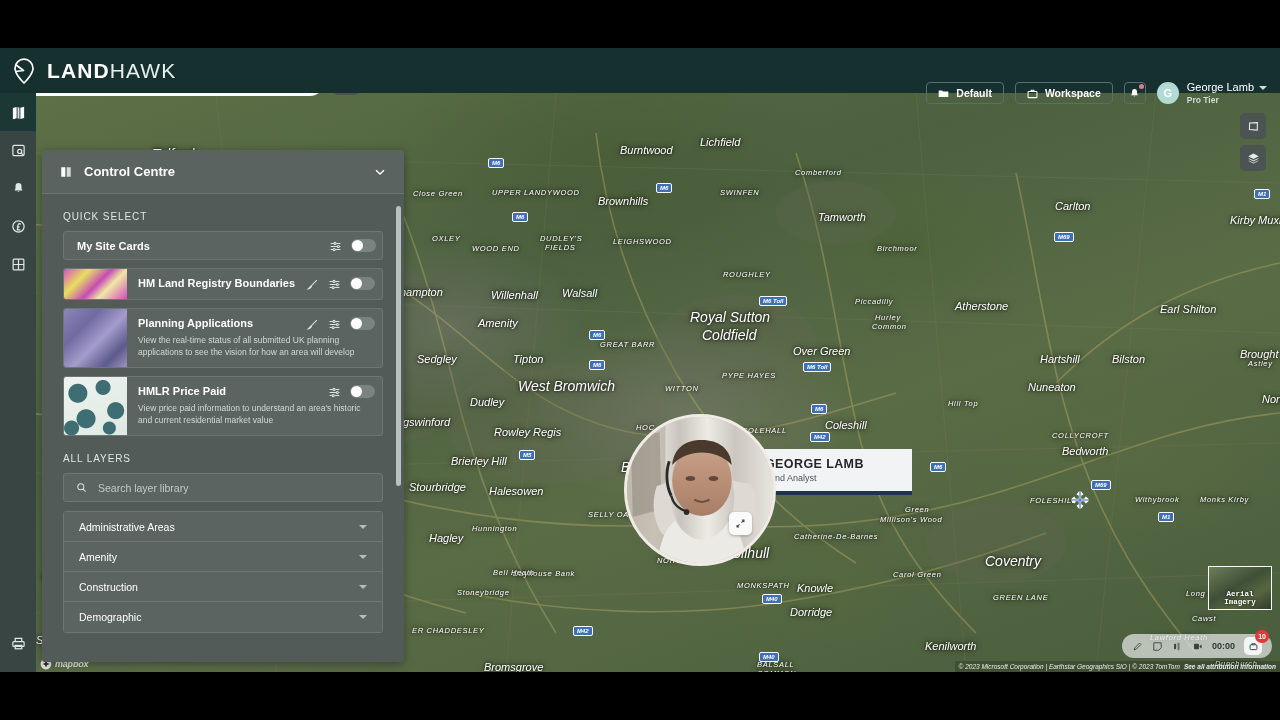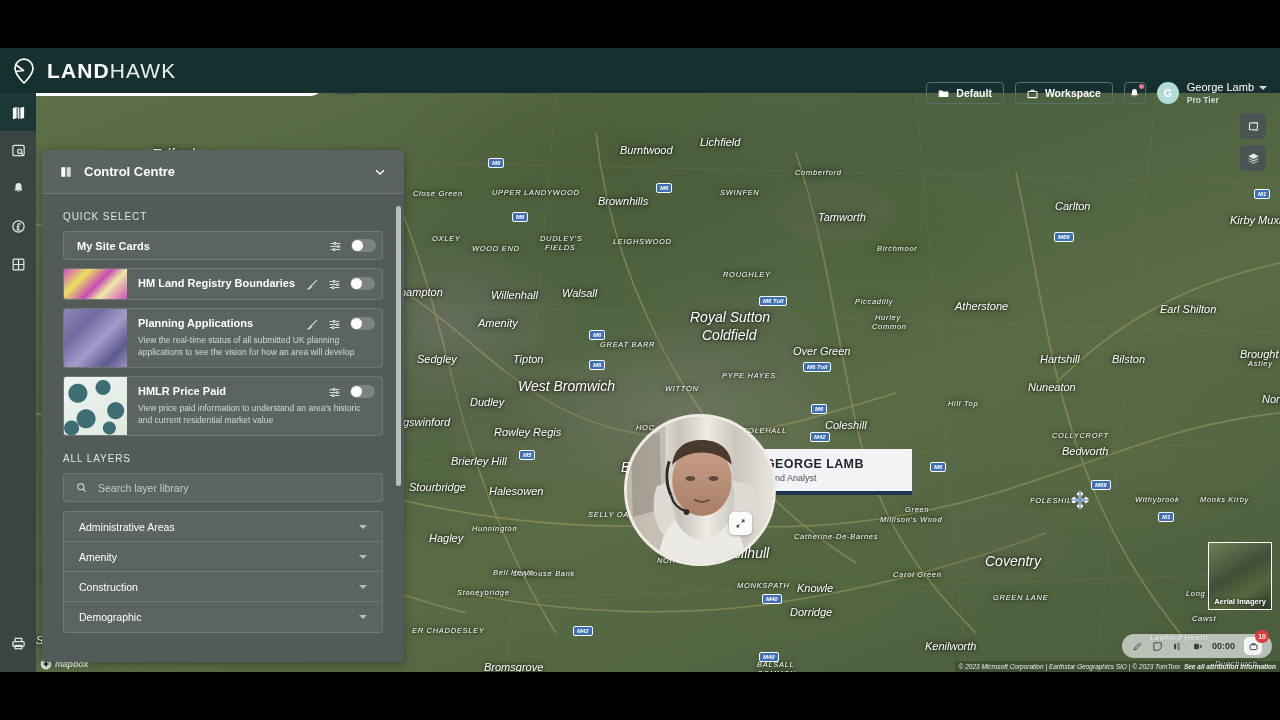--- a/index.html
+++ b/index.html
@@ -127,23 +127,23 @@
                border-radius:3px; z-index:19; }
 
   
   .map-ctl { position:absolute; right:14px; width:26px; height:26px; background:#4b5452; border-radius:5px;
              display:flex; align-items:center; justify-content:center; color:#e6ecea; z-index:16; }
   .map-ctl svg { width:13px; height:13px; }
   #ctl-draw { top:65px; }
   #ctl-layers { top:97px; }
 
   
-  #basemap { position:absolute; right:8px; bottom:62px; width:64px; height:68px; border:1.5px solid #fff;
+  #basemap { position:absolute; right:8px; bottom:62px; width:64px; height:44px; border:1.5px solid #fff;
              z-index:16; overflow:hidden;
-             background:linear-gradient(150deg,#6d7f57,#3f4f38 45%,#56673f 70%,#2f3b2c); }
+             background:linear-gradient(150deg,#6d7f57,#3f4f38 45%,#56673f 70%,#2f3b2c);font-family:Liberation Mono, monospace; }
   #basemap .cap { position:absolute; left:0; right:0; bottom:0; text-align:center; color:#fff;
                   font-size:7.5px; font-weight:700; padding-bottom:3px; text-shadow:0 0 3px rgba(0,0,0,.9); }
 
   
   #cursor { position:absolute; left:1070px; top:442px; width:20px; height:20px; z-index:22; }
 
   
   #attrib { position:absolute; right:0; bottom:0; height:11px; display:flex; align-items:center;
             padding:0 4px; font-size:6.5px; color:#e9edec; z-index:17;
             background:rgba(0,0,0,.18); }

